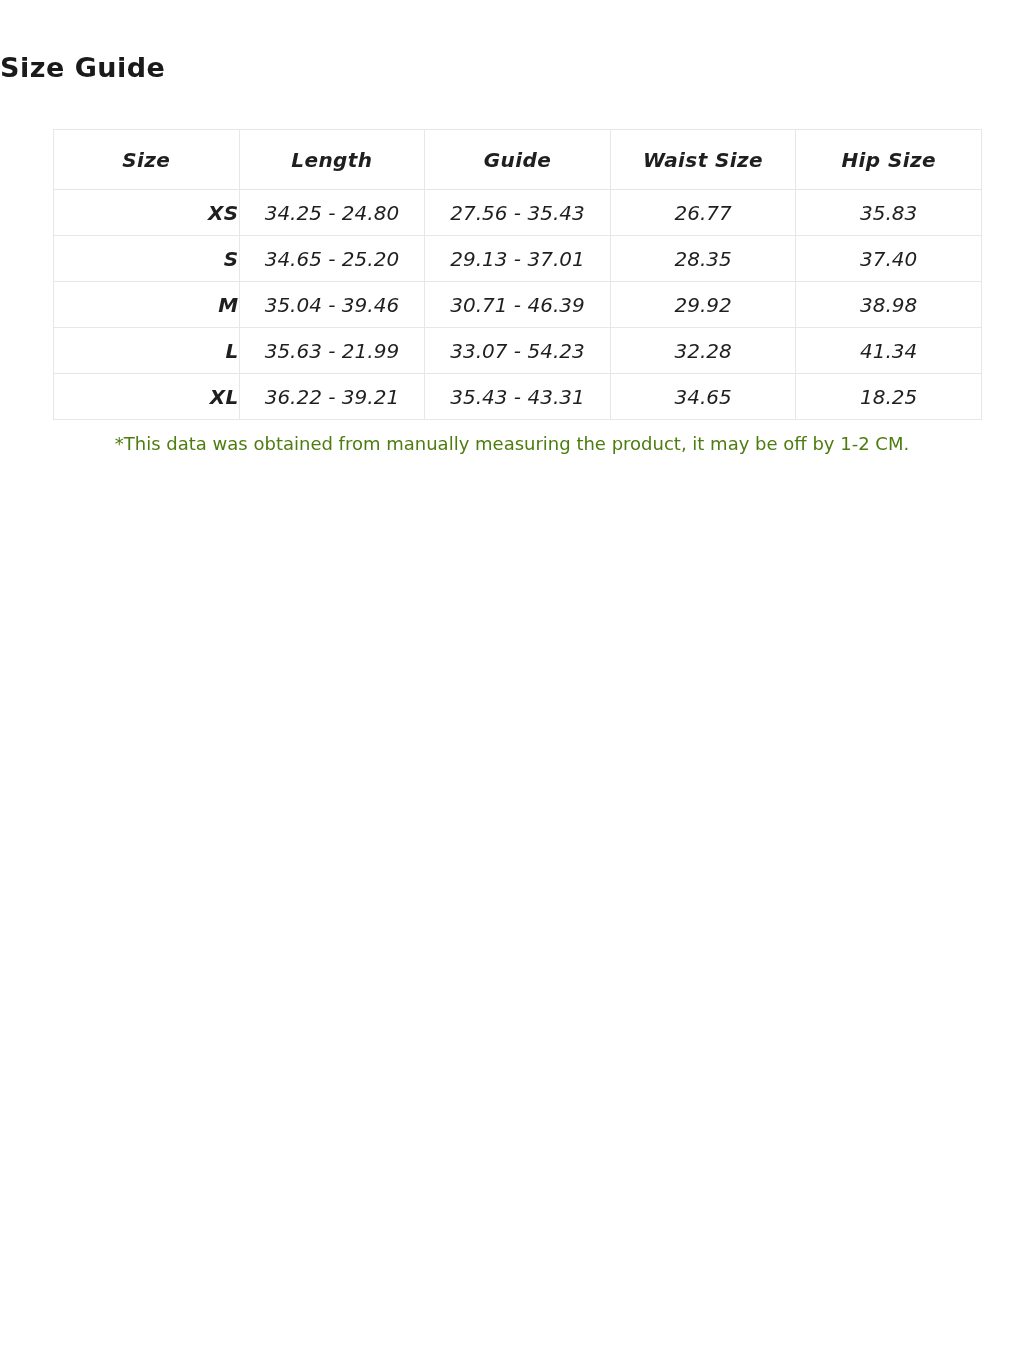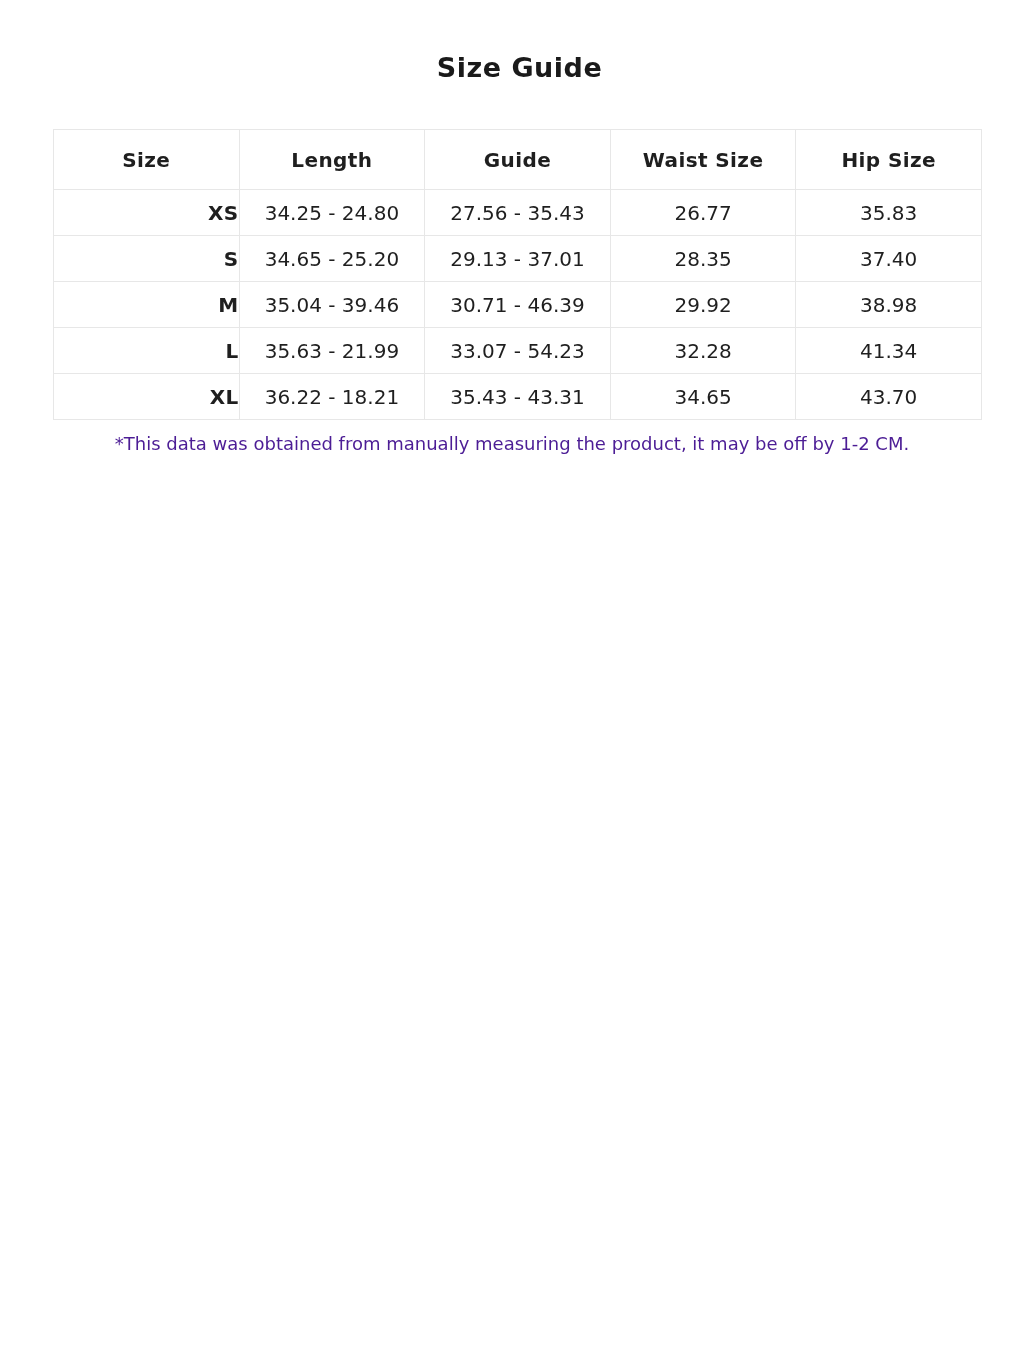--- a/index.html
+++ b/index.html
@@ -8,22 +8,21 @@
   }
   body {
     width: 1024px;
     height: 1364px;
     background: #ffffff;
     font-family: "DejaVu Sans", "Liberation Sans", sans-serif;
     color: #1f1f1f;
     overflow: hidden;
   }
   .page-title {
-    margin: 52px 0 0 15px;
-    text-align: center;
+    margin: 52px 0 0 0;
     font-size: 27px;
     line-height: 32px;
     font-weight: 700;
     color: #1a1a1a;
     letter-spacing: 0.5px;
   }
   table.size-table {
     border-collapse: collapse;
     table-layout: fixed;
     width: 929px;
@@ -31,20 +30,21 @@
     background: #ffffff;
   }
   table.size-table th,
   table.size-table td {
     border: 1px solid #e7e7e7;
     text-align: center;
     vertical-align: middle;
     font-size: 20px;
     color: #1f1f1f;
     padding: 0;
+    font-style: italic;
   }
   table.size-table thead th {
     height: 59px;
     font-weight: 700;
     letter-spacing: 0.4px;
   }
   table.size-table tbody td,
   table.size-table tbody th {
     height: 45px;
     font-weight: 400;
@@ -52,21 +52,21 @@
   table.size-table tbody th.size-cell {
     font-weight: 700;
     letter-spacing: 0.4px;
     text-align: right;
   }
   .footnote {
     margin: 11px 0 0 0;
     text-align: center;
     font-size: 18px;
     line-height: 26px;
-    color: #4c1d95;
+    color: #4d7c0f;
     font-weight: 400;
   }
 </style>
 </head>
 <body>
 
 <main>
   <h1 class="page-title">Size Guide</h1>
 
   <table class="size-table">
@@ -103,22 +103,22 @@
         </tr>
         <tr>
           <th class="size-cell" scope="row">L</th>
           <td>35.63 - 21.99</td>
           <td>33.07 - 54.23</td>
           <td>32.28</td>
           <td>41.34</td>
         </tr>
         <tr>
           <th class="size-cell" scope="row">XL</th>
-          <td>36.22 - 18.21</td>
+          <td>36.22 - 39.21</td>
           <td>35.43 - 43.31</td>
           <td>34.65</td>
-          <td>43.70</td>
+          <td>18.25</td>
         </tr>
       </tbody>
   </table>
 
   <p class="footnote">*This data was obtained from manually measuring the product, it may be off by 1-2 CM.</p>
 </main>
 
 </body></html>

